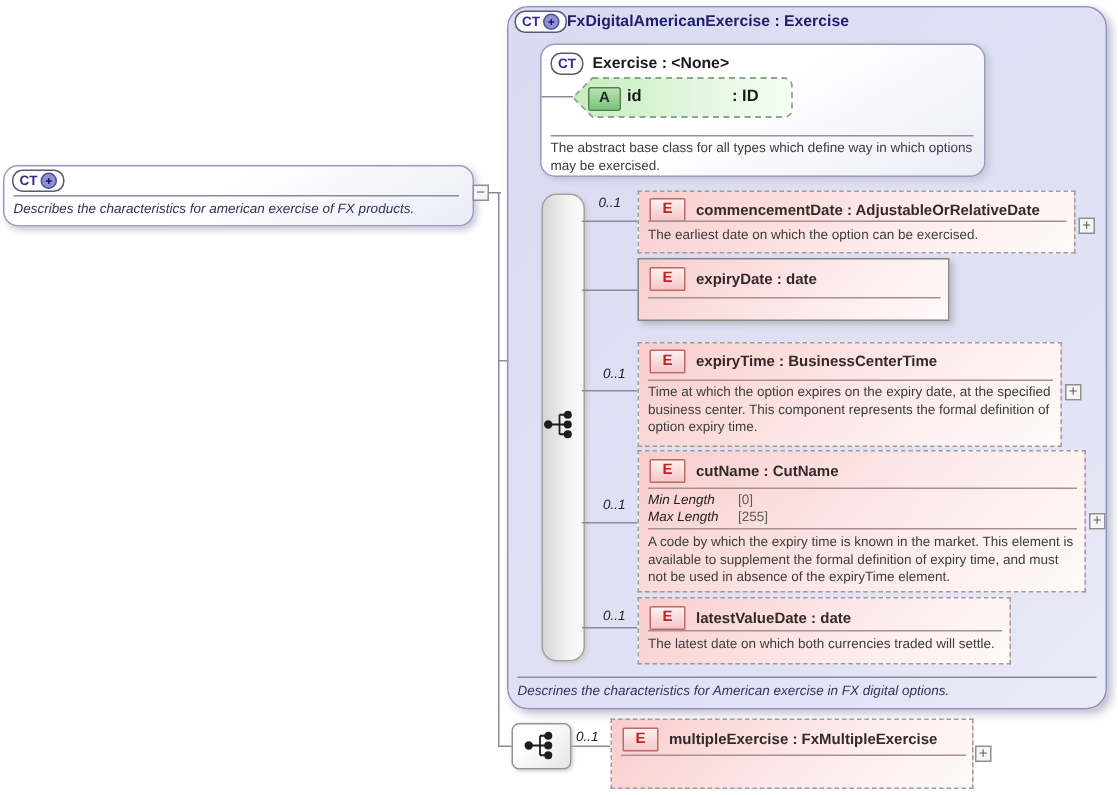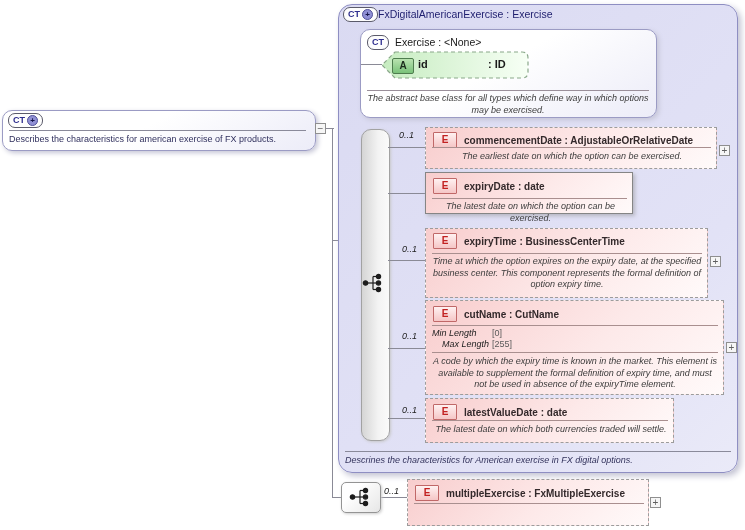--- a/index.html
+++ b/index.html
@@ -11,33 +11,33 @@
 
   
   .bigbox{position:absolute;left:338px;top:4px;width:398px;height:467px;
           background:linear-gradient(135deg,#dadaf2 0%,#e2e2f6 70%,#eaeaf8 100%);
           border:1px solid #8e8ec2;border-radius:14px;box-shadow:3px 3px 6px #c2c2d2;}
 
   
   .typebox{position:absolute;background:linear-gradient(150deg,#ffffff 45%,#ececf8 100%);
            border:1px solid #9b9bc4;border-radius:10px;box-shadow:2px 2px 5px #c5c5d6;}
 
-  .ct-title{font-weight:normal;font-size:10.5px;color:#1e1e6e;white-space:nowrap;}
+  .ct-title{font-weight:bold;font-size:10.5px;color:#1e1e6e;white-space:nowrap;}
   .bCT{display:inline-flex;align-items:center;justify-content:flex-start;height:13px;padding:0 4px;
        border:1px solid #5a5a6a;border-radius:7px;background:#fdfdfd;color:#2e2e8e;
        font-weight:bold;font-size:9px;line-height:13px;}
   .bCT .plus{display:inline-block;margin-left:2px;width:9px;height:9px;border-radius:50%;
        background:#8f8fd4;border:1px solid #50509a;color:#14144a;font-weight:bold;
        font-size:8px;line-height:9px;text-align:center;}
 
   .hr{position:absolute;height:1px;background:#9a8f9a;}
   .hrp{position:absolute;height:1px;background:#a98f8f;}
 
-  .desc-purple{position:absolute;font-size:9px;line-height:1.25;color:#31315e;}
-  .desc-gray{position:absolute;font-style:italic;font-size:9px;line-height:1.28;color:#3c3c3c;text-align:center;}
+  .desc-purple{position:absolute;font-style:italic;font-size:9px;line-height:1.25;color:#31315e;}
+  .desc-gray{position:absolute;font-size:9px;line-height:1.28;color:#3c3c3c;}
 
   
   .el{position:absolute;background:linear-gradient(135deg,#f8cdcd 0%,#fde9e9 55%,#fffafa 100%);
       border:1px dashed #9c9c9c;}
   .el.solid{border:1px solid #858585;box-shadow:2px 2px 4px #b5b5c0;}
   .el-head{position:absolute;left:7px;display:flex;align-items:center;gap:7px;white-space:nowrap;}
   .el-title{font-weight:bold;font-size:10px;color:#33292b;}
   .bE{display:inline-block;width:22px;height:14px;border:1px solid #c06868;border-radius:1px;
       background:linear-gradient(180deg,#fff1f1,#f5c6c6);color:#c22222;font-weight:bold;
       font-size:10px;line-height:14px;text-align:center;}
@@ -141,21 +141,20 @@
   </div>
   <div class="sqbtn" style="left:719px;top:145px">
     <span>+</span></div>
 
   <div class="el solid" style="left:425px;top:172px;width:206px;height:40px">
     <div class="el-head" style="top:5px">
       <span class="bE">E</span>
       <span class="el-title">expiryDate : date</span>
     </div>
     <div class="hrp" style="left:6px;right:5px;top:25px"></div>
-    <div class="desc-gray" style="left:6px;right:3px;top:28px">The latest date on which the option can be exercised.</div>
   </div>
 
   <div class="card" style="left:402px;top:244px">0..1</div>
   <div class="el" style="left:425px;top:228px;width:281px;height:68px">
     <div class="el-head" style="top:4px">
       <span class="bE">E</span>
       <span class="el-title">expiryTime : BusinessCenterTime</span>
     </div>
     <div class="hrp" style="left:6px;right:5px;top:24px"></div>
     <div class="desc-gray" style="left:6px;right:5px;top:27px">Time at which the option expires on the expiry date, at the specified business center. This component represents the formal definition of option expiry time.</div>
@@ -165,21 +164,21 @@
 
   <div class="card" style="left:402px;top:331px">0..1</div>
   <div class="el" style="left:425px;top:300px;width:297px;height:93px">
     <div class="el-head" style="top:5px">
       <span class="bE">E</span>
       <span class="el-title">cutName : CutName</span>
     </div>
     <div class="hrp" style="left:6px;right:5px;top:24px"></div>
     <div class="facet-label" style="left:6px;top:27px">Min Length</div>
     <div class="facet-value" style="left:66px;top:27px">[0]</div>
-    <div class="facet-label" style="left:16px;top:38px">Max Length</div>
+    <div class="facet-label" style="left:6px;top:38px">Max Length</div>
     <div class="facet-value" style="left:66px;top:38px">[255]</div>
     <div class="hrp" style="left:6px;right:5px;top:51px"></div>
     <div class="desc-gray" style="left:6px;right:5px;top:55px">A code by which the expiry time is known in the market. This element is available to supplement the formal definition of expiry time, and must not be used in absence of the expiryTime element.</div>
   </div>
   <div class="sqbtn" style="left:726px;top:342px">
     <span>+</span></div>
 
   <div class="card" style="left:402px;top:405px">0..1</div>
   <div class="el" style="left:425px;top:398px;width:247px;height:43px">
     <div class="el-head" style="top:5px">

